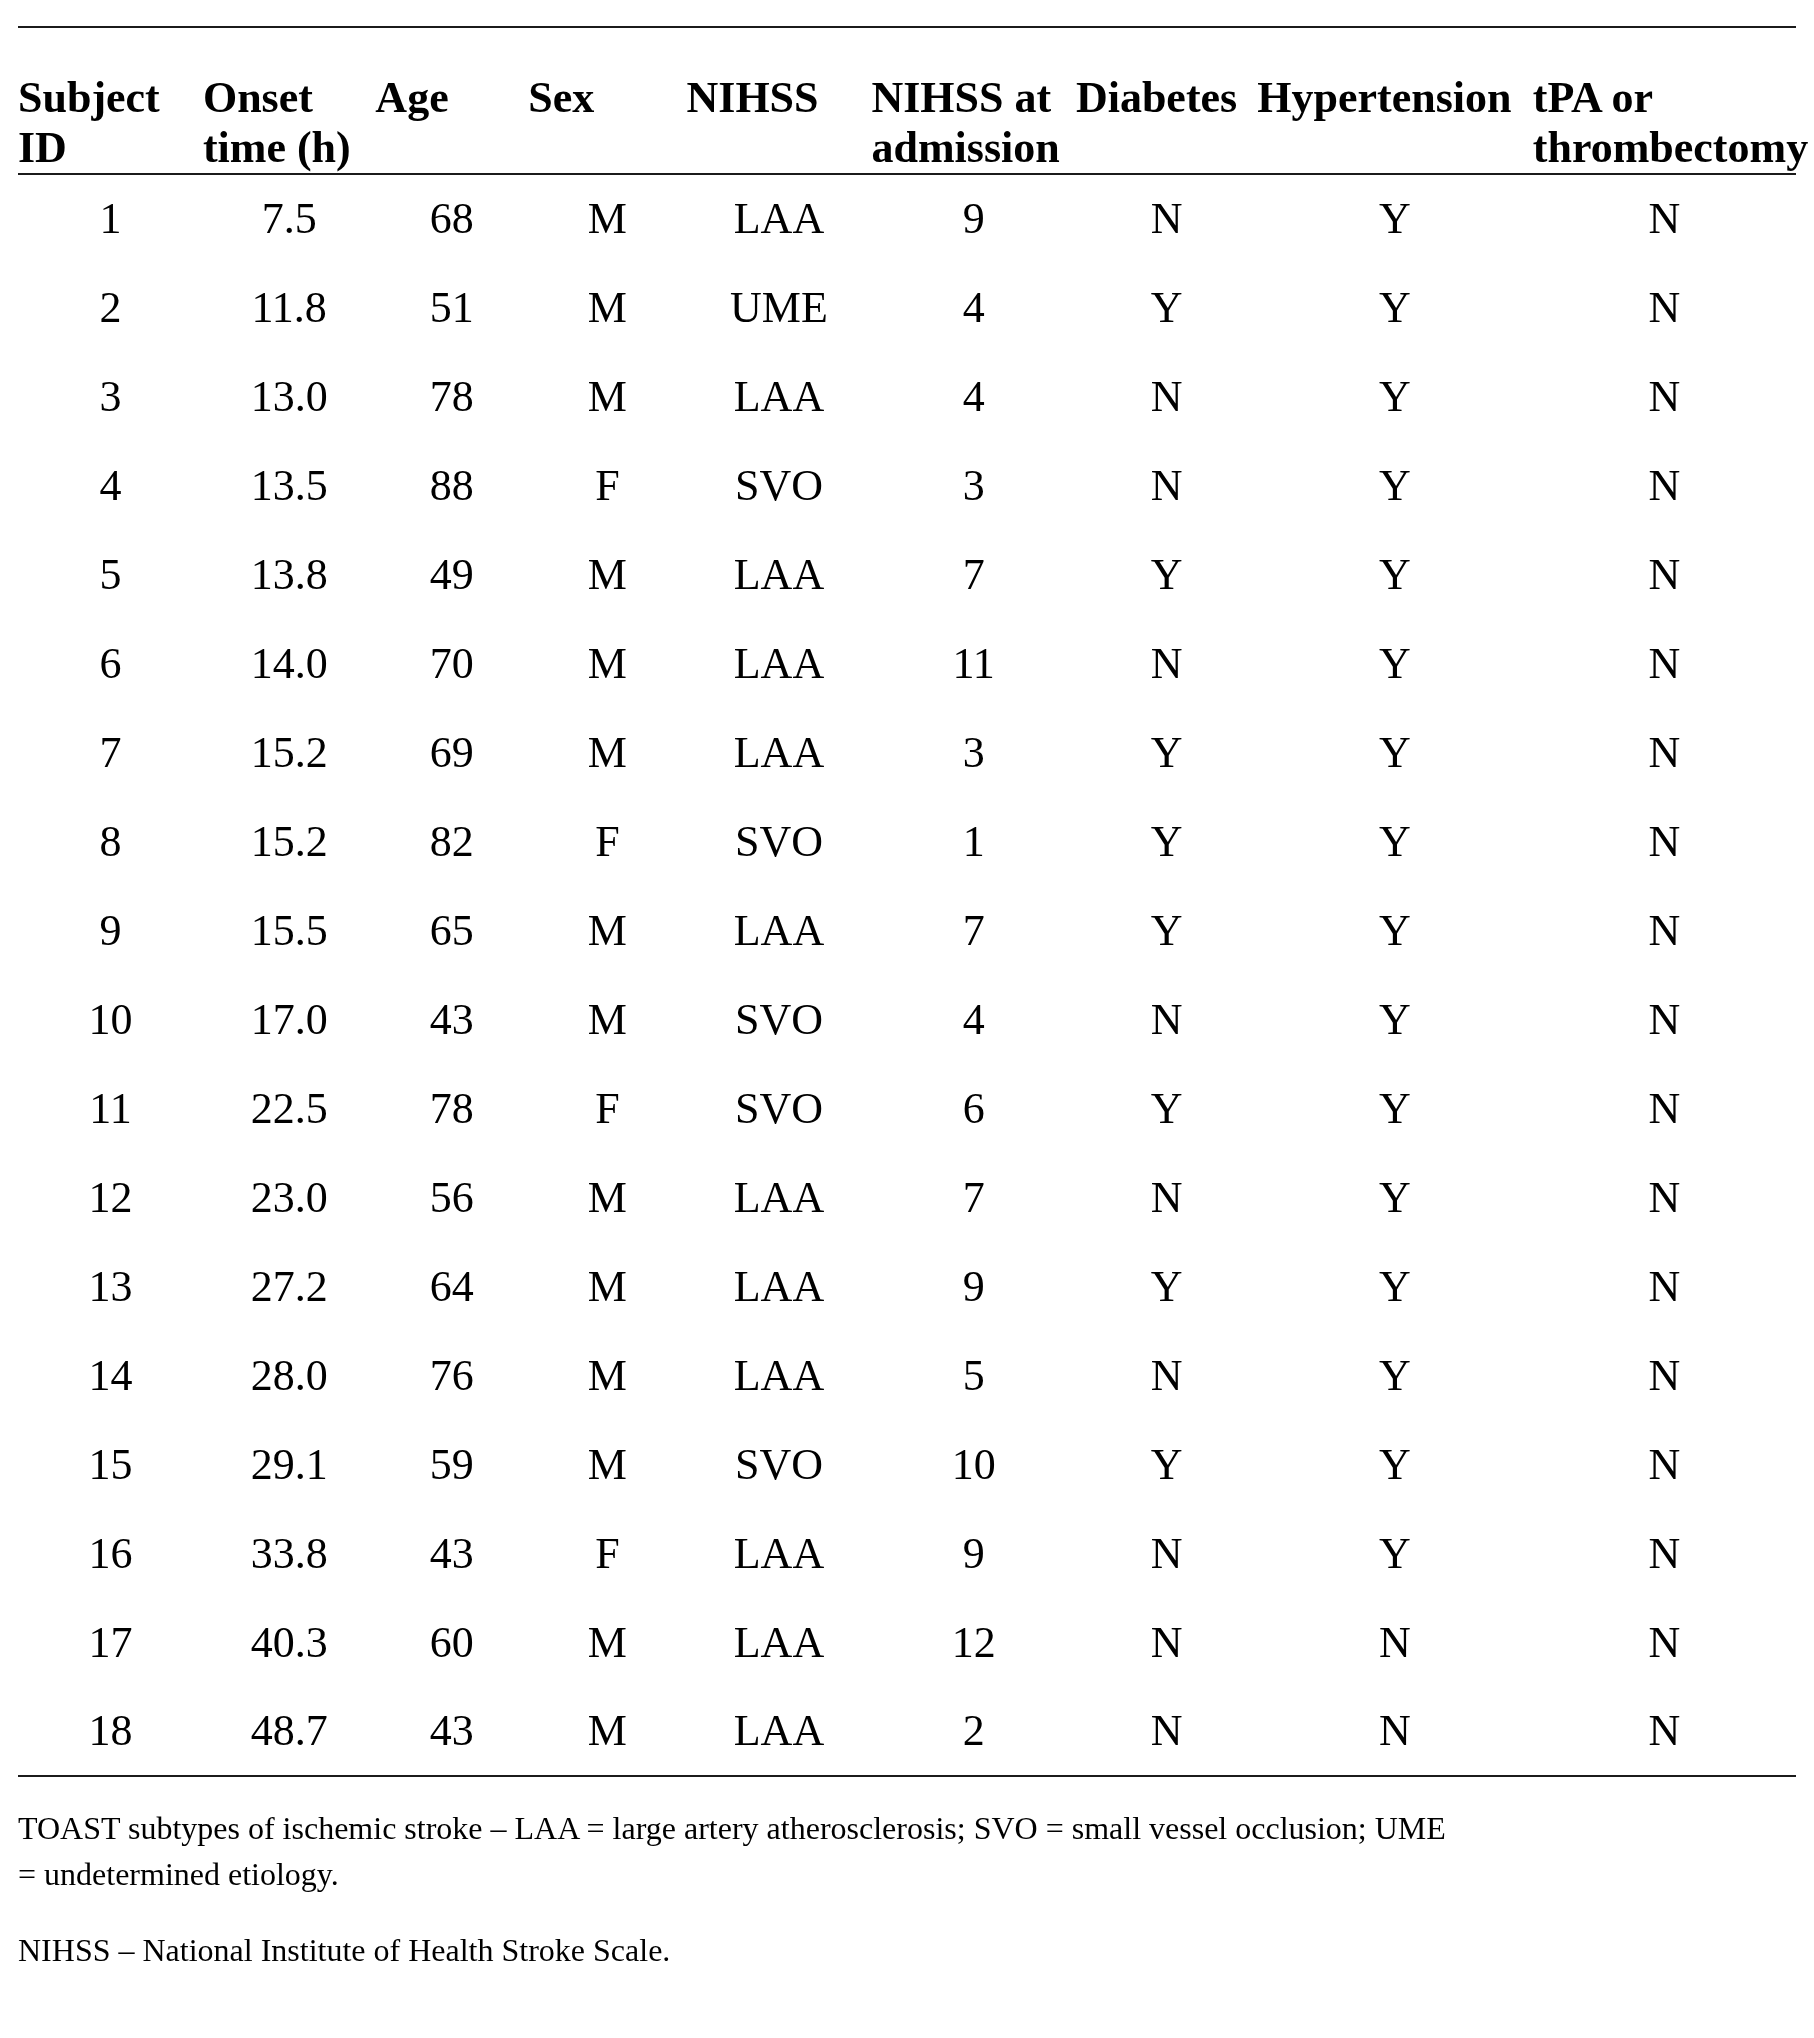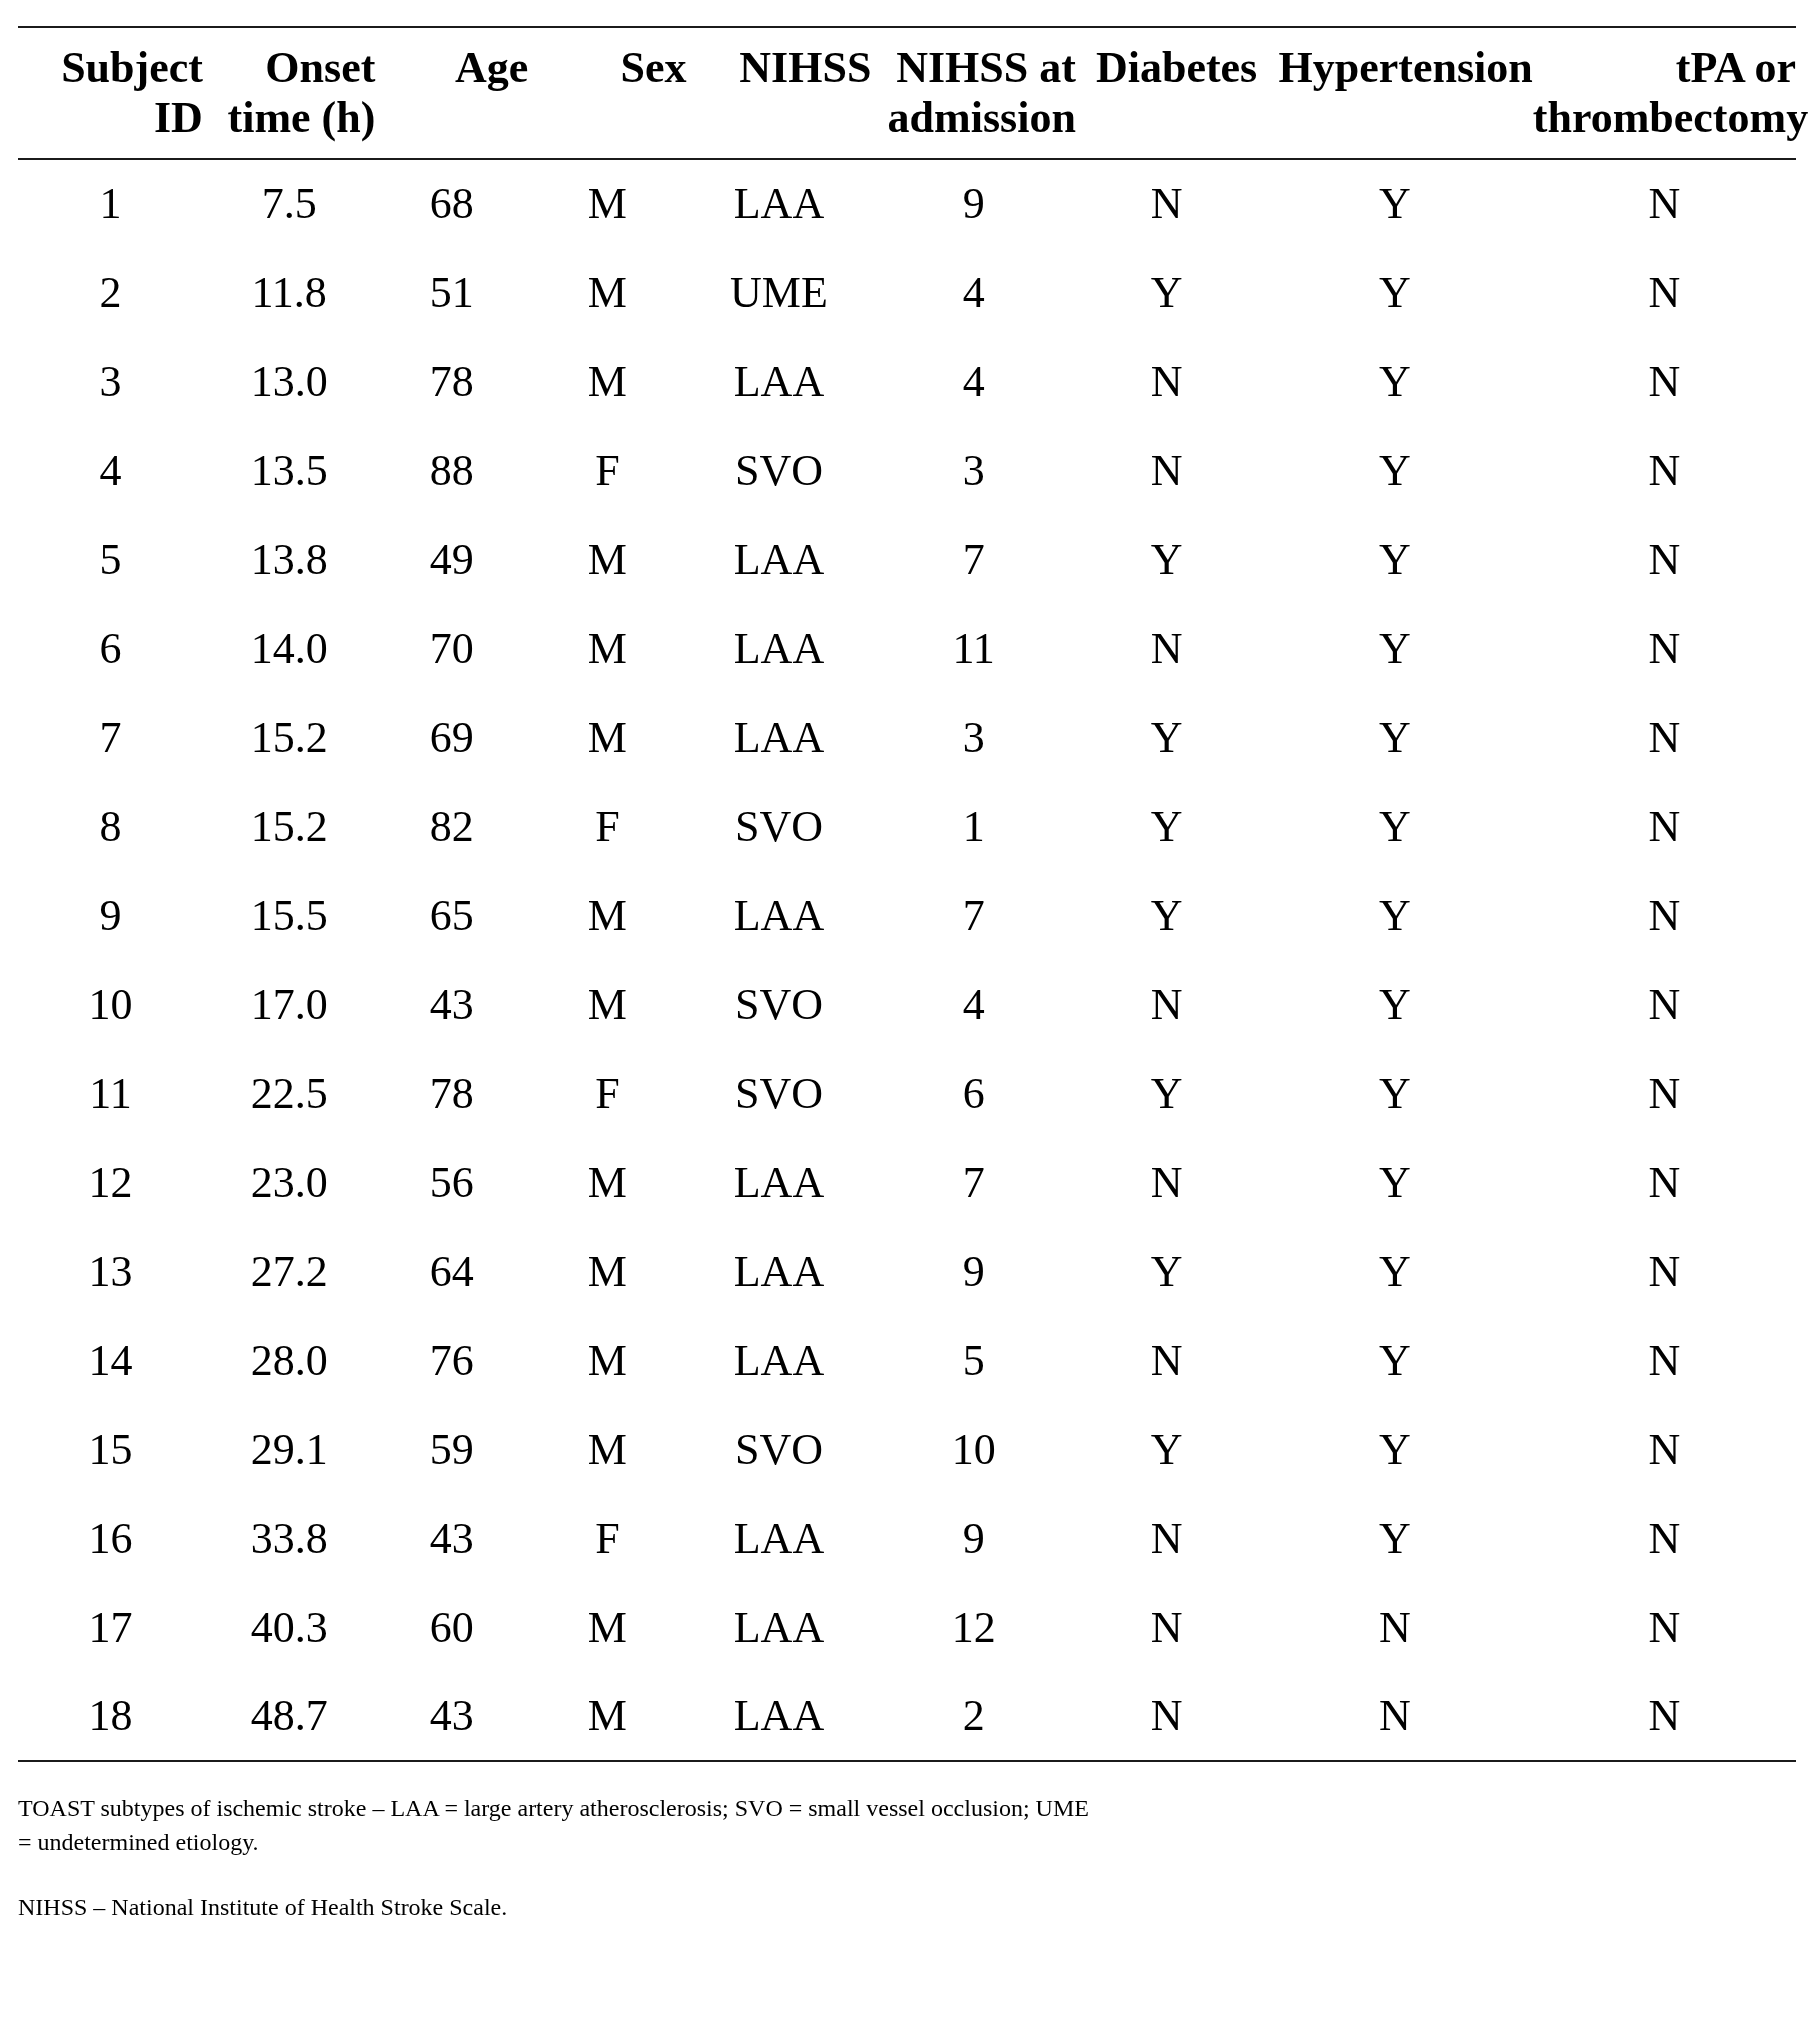--- a/index.html
+++ b/index.html
@@ -17,37 +17,37 @@
     width: 100%;
     border-collapse: collapse;
     table-layout: fixed;
     border-top: 2.7px solid #1b1b1b;
     border-bottom: 2.7px solid #1b1b1b;
   }
   thead th {
     border-bottom: 2.7px solid #1b1b1b;
     font-size: 44px;
     font-weight: bold;
-    text-align: right;
+    text-align: left;
     vertical-align: top;
-    padding-top: 15px;
+    padding-top: 45px;
     height: 132px;
     line-height: 1.14;
     white-space: pre-line;
   }
   tbody td {
     font-size: 44px;
     text-align: center;
     vertical-align: middle;
     height: 89px;
     line-height: 1;
   }
   .footnotes {
     margin: 29px 23.5px 0 18px;
-    font-size: 24px;
+    font-size: 32px;
     line-height: 1.42;
   }
   .footnote {
     margin-bottom: 31px;
     white-space: pre-line;
   }
 </style>
 </head>
 <body>
 

